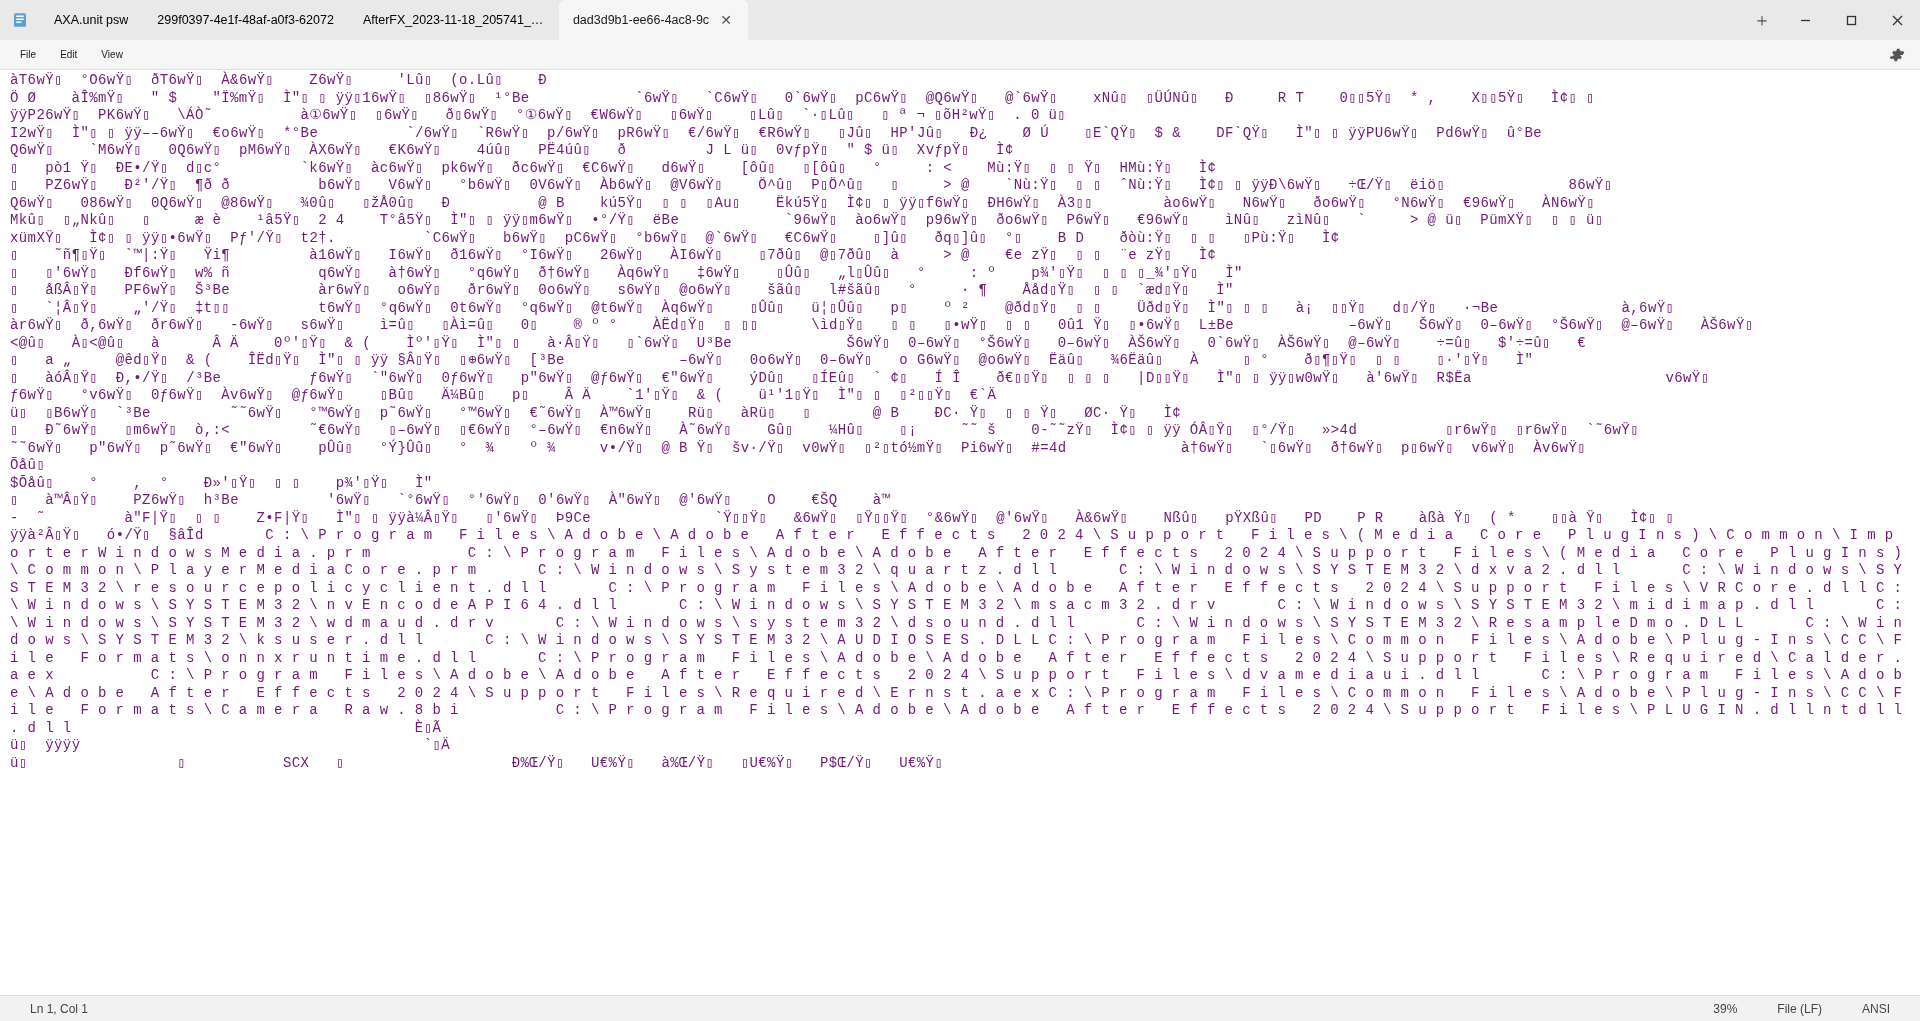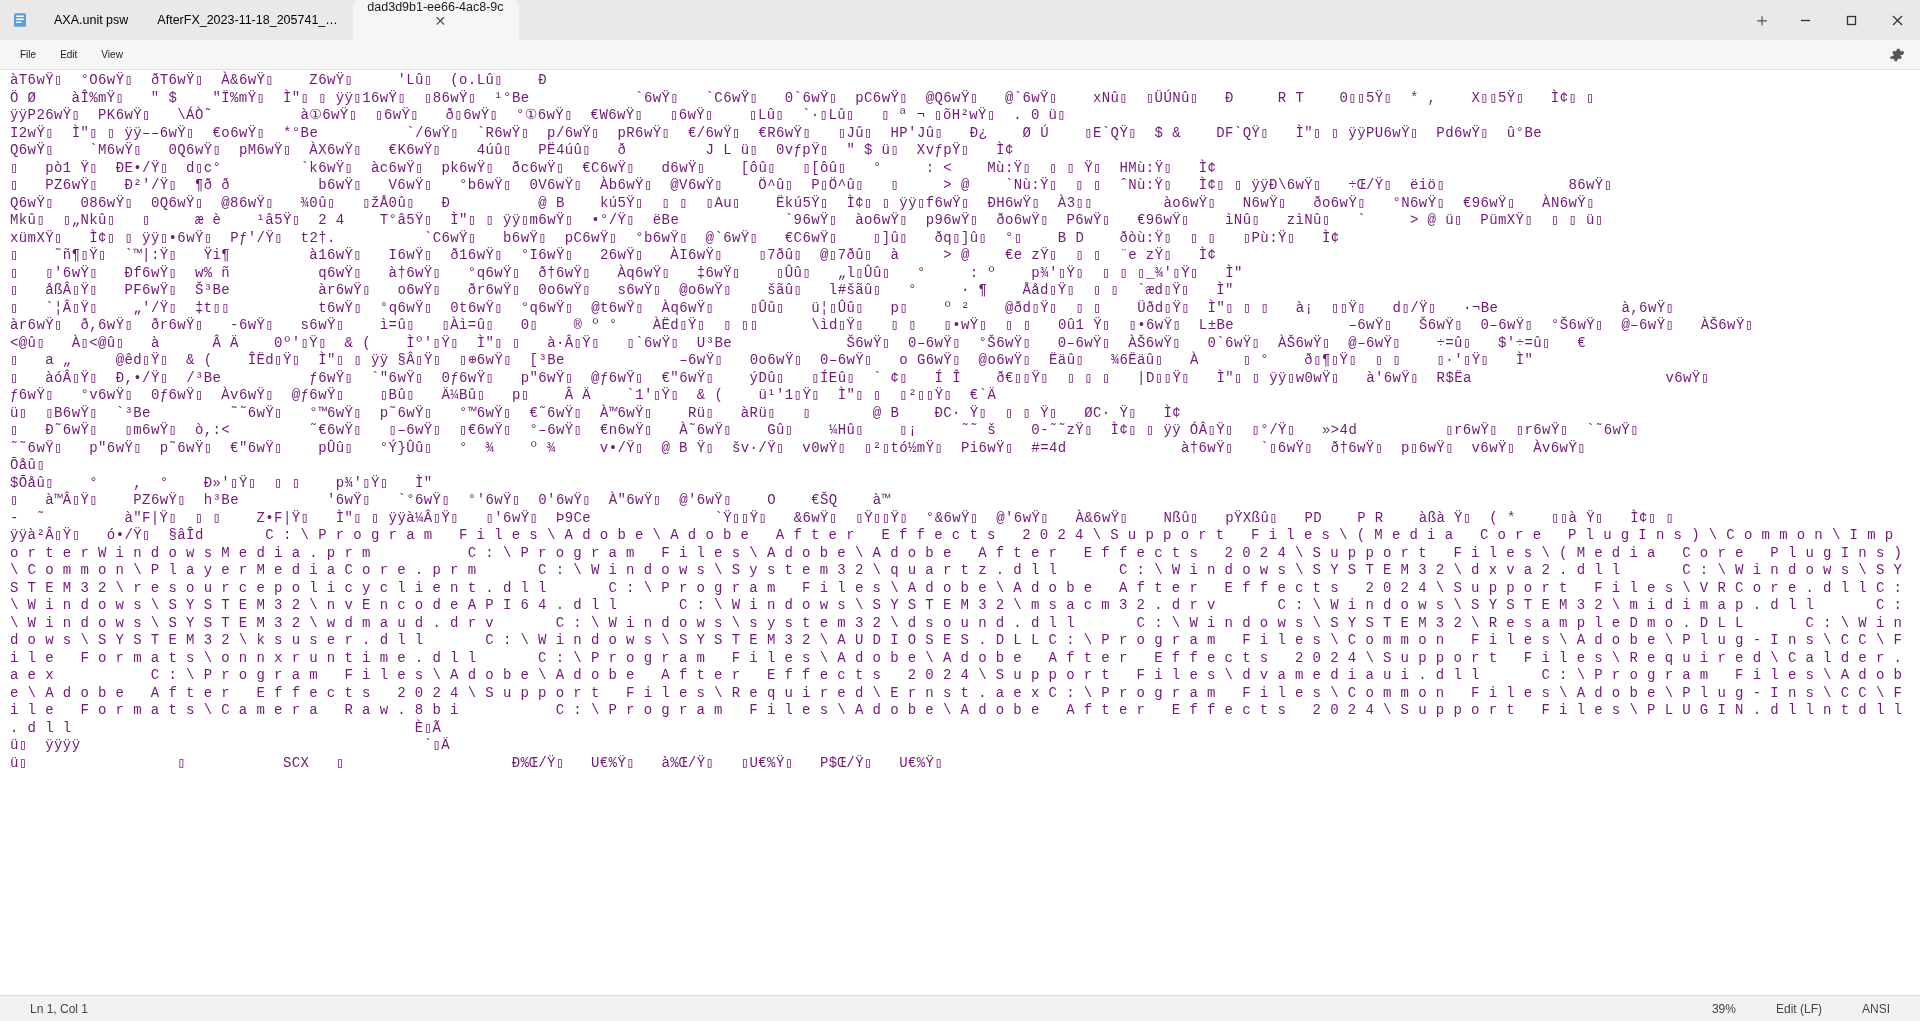--- a/index.html
+++ b/index.html
@@ -47,21 +47,20 @@
   text-overflow: ellipsis;
   border-right: 1px solid rgba(0,0,0,0);
   position: relative;
   cursor: pointer;
 }
 .tab.active {
   background: #f6f6f6;
   color: #1a1a1a;
   border-top-left-radius: 6px;
   border-top-right-radius: 6px;
-  flex-direction: column;
 }
 .tab .label { overflow: hidden; text-overflow: ellipsis; }
 .tab .close {
   margin-left: 10px;
   width: 14px; height: 14px;
   display: inline-flex; align-items: center; justify-content: center;
   color: #555;
   font-size: 14px;
   line-height: 1;
 }
@@ -146,20 +145,23 @@
         <rect x="4" y="3" width="16" height="18" rx="2" fill="#5aa0d8"></rect>
         <rect x="7" y="6" width="10" height="2" fill="#fff"></rect>
         <rect x="7" y="10" width="10" height="2" fill="#fff"></rect>
         <rect x="7" y="14" width="7" height="2" fill="#fff"></rect>
       </svg>
   </div>
 
   <div class="tabs">
     <div class="tab">
         <span class="label">AXA.unit psw</span>
+      </div>
+    <div class="tab">
+        <span class="label">299f0397-4e1f-48af-a0f3-62072</span>
       </div>
     <div class="tab">
         <span class="label">AfterFX_2023-11-18_205741_TYR</span>
       </div>
     <div class="tab active">
       <span class="label">dad3d9b1-ee66-4ac8-9c</span>
       <span class="close">✕</span>
     </div>
   </div>
 
@@ -226,15 +228,15 @@
 -  ˜         à"F|Ÿ▯  ▯ ▯    Z•F|Ÿ▯   Ì"▯ ▯ ÿÿà¼Â▯Ÿ▯   ▯'6wŸ▯  Þ9Ce              `Ÿ▯▯Ÿ▯   &amp;6wŸ▯  ▯Ÿ▯▯Ÿ▯  °&amp;6wŸ▯  @'6wŸ▯   À&amp;6wŸ▯    Nßû▯   pŸXßû▯   PD    P R    àßà Ÿ▯  ( *    ▯▯à Ÿ▯   Ì¢▯ ▯
 ÿÿà²Â▯Ÿ▯   ó•/Ÿ▯  §âÎd       C : \ P r o g r a m   F i l e s \ A d o b e \ A d o b e   A f t e r   E f f e c t s   2 0 2 4 \ S u p p o r t   F i l e s \ ( M e d i a   C o r e   P l u g I n s ) \ C o m m o n \ I m p o r t e r W i n d o w s M e d i a . p r m           C : \ P r o g r a m   F i l e s \ A d o b e \ A d o b e   A f t e r   E f f e c t s   2 0 2 4 \ S u p p o r t   F i l e s \ ( M e d i a   C o r e   P l u g I n s ) \ C o m m o n \ P l a y e r M e d i a C o r e . p r m       C : \ W i n d o w s \ S y s t e m 3 2 \ q u a r t z . d l l       C : \ W i n d o w s \ S Y S T E M 3 2 \ d x v a 2 . d l l       C : \ W i n d o w s \ S Y S T E M 3 2 \ r e s o u r c e p o l i c y c l i e n t . d l l       C : \ P r o g r a m   F i l e s \ A d o b e \ A d o b e   A f t e r   E f f e c t s   2 0 2 4 \ S u p p o r t   F i l e s \ V R C o r e . d l l C : \ W i n d o w s \ S Y S T E M 3 2 \ n v E n c o d e A P I 6 4 . d l l       C : \ W i n d o w s \ S Y S T E M 3 2 \ m s a c m 3 2 . d r v       C : \ W i n d o w s \ S Y S T E M 3 2 \ m i d i m a p . d l l       C : \ W i n d o w s \ S Y S T E M 3 2 \ w d m a u d . d r v       C : \ W i n d o w s \ s y s t e m 3 2 \ d s o u n d . d l l       C : \ W i n d o w s \ S Y S T E M 3 2 \ R e s a m p l e D m o . D L L       C : \ W i n d o w s \ S Y S T E M 3 2 \ k s u s e r . d l l       C : \ W i n d o w s \ S Y S T E M 3 2 \ A U D I O S E S . D L L C : \ P r o g r a m   F i l e s \ C o m m o n   F i l e s \ A d o b e \ P l u g - I n s \ C C \ F i l e   F o r m a t s \ o n n x r u n t i m e . d l l       C : \ P r o g r a m   F i l e s \ A d o b e \ A d o b e   A f t e r   E f f e c t s   2 0 2 4 \ S u p p o r t   F i l e s \ R e q u i r e d \ C a l d e r . a e x           C : \ P r o g r a m   F i l e s \ A d o b e \ A d o b e   A f t e r   E f f e c t s   2 0 2 4 \ S u p p o r t   F i l e s \ d v a m e d i a u i . d l l       C : \ P r o g r a m   F i l e s \ A d o b e \ A d o b e   A f t e r   E f f e c t s   2 0 2 4 \ S u p p o r t   F i l e s \ R e q u i r e d \ E r n s t . a e x C : \ P r o g r a m   F i l e s \ C o m m o n   F i l e s \ A d o b e \ P l u g - I n s \ C C \ F i l e   F o r m a t s \ C a m e r a   R a w . 8 b i           C : \ P r o g r a m   F i l e s \ A d o b e \ A d o b e   A f t e r   E f f e c t s   2 0 2 4 \ S u p p o r t   F i l e s \ P L U G I N . d l l n t d l l . d l l                                       È▯Ã
 ü▯  ÿÿÿÿ                                       `▯Ä
 ü▯                 ▯           SCX   ▯                   Ð%Œ/Ÿ▯   U€%Ÿ▯   à%Œ/Ÿ▯   ▯U€%Ÿ▯   P$Œ/Ÿ▯   U€%Ÿ▯</pre>
 </div>
 
 <div class="statusbar">
   <div class="status-cell">Ln 1, Col 1</div>
   <div class="spacer"></div>
   <div class="status-cell">39%</div>
-  <div class="status-cell">Edit (LF)</div>
+  <div class="status-cell">File (LF)</div>
   <div class="status-cell">ANSI</div>
 </div>
 
 </body></html>

